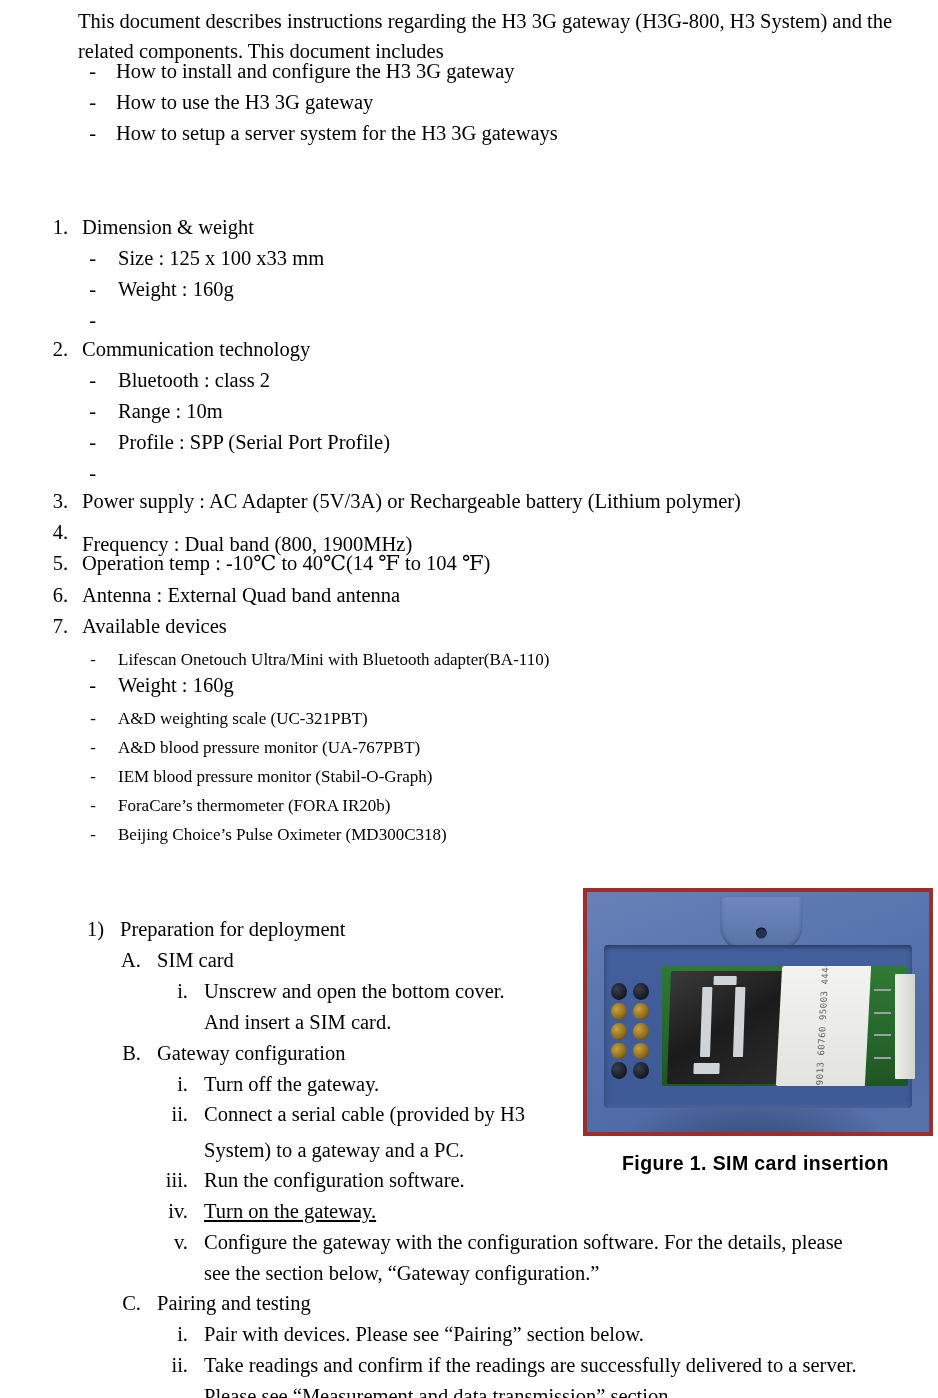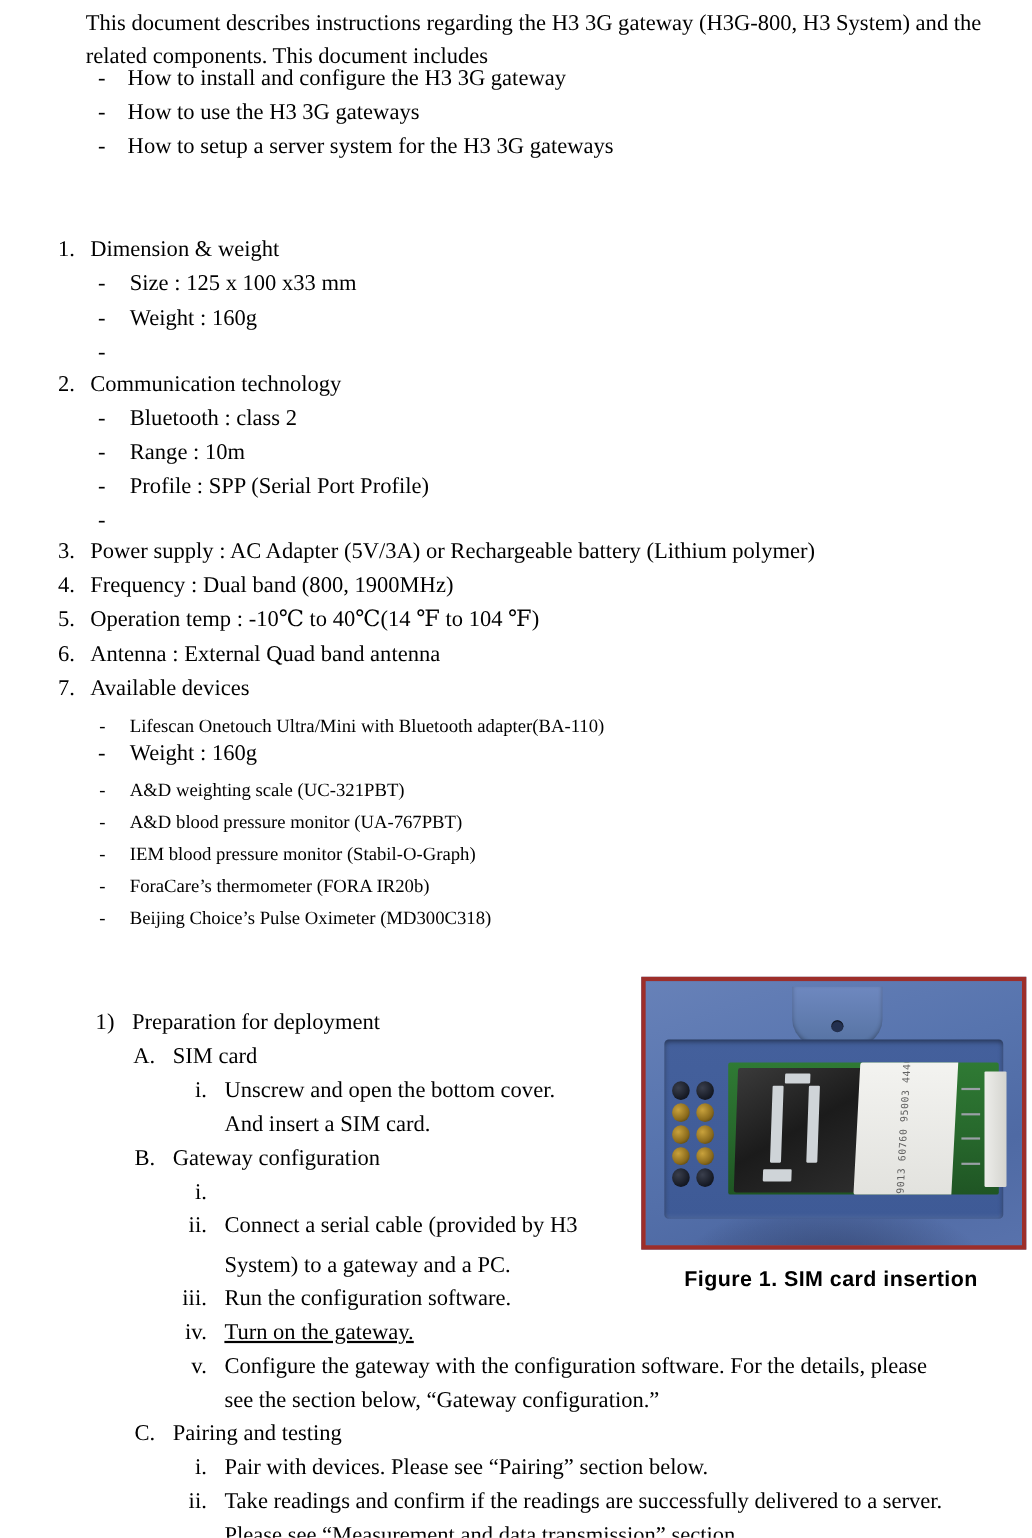--- a/index.html
+++ b/index.html
@@ -208,21 +208,21 @@
 <div class="page">
 
   <div class="para" style="left:78px; top:6px; width:850px;">This document describes instructions regarding the H3 3G gateway (H3G-800, H3 System) and the related components. This document includes</div>
 
   <div class="row" style="left:82px; top:56px; width:840px;">
     <span class="marker" style="left:0; width:14px;">-</span>
     <span class="body" style="margin-left:34px;">How to install and configure the H3 3G gateway</span>
   </div>
   <div class="row" style="left:82px; top:87px; width:840px;">
     <span class="marker" style="left:0; width:14px;">-</span>
-    <span class="body" style="margin-left:34px;">How to use the H3 3G gateways</span>
+    <span class="body" style="margin-left:34px;">How to use the H3 3G gateway</span>
   </div>
   <div class="row" style="left:82px; top:118px; width:840px;">
     <span class="marker" style="left:0; width:14px;">-</span>
     <span class="body" style="margin-left:34px;">How to setup a server system for the H3 3G gateways</span>
   </div>
 
 
   <div class="row" style="left:42px; top:212px; width:880px;">
     <span class="marker" style="left:0; width:26px;">1.</span>
     <span class="body" style="margin-left:40px;">Dimension &amp; weight</span>
@@ -260,21 +260,21 @@
     <span class="marker" style="left:0; width:14px;">-</span>
     <span class="body" style="margin-left:36px;"></span>
   </div>
 
   <div class="row" style="left:42px; top:486px; width:890px;">
     <span class="marker" style="left:0; width:26px;">3.</span>
     <span class="body" style="margin-left:40px;">Power supply : AC Adapter (5V/3A) or Rechargeable battery (Lithium polymer)</span>
   </div>
   <div class="row" style="left:42px; top:517px; width:890px;">
     <span class="marker" style="left:0; width:26px;">4.</span>
-    <span class="body" style="margin-left:40px;">Frequency : Dual band (800, 1900MHz)</span>
+    <span class="body" style="margin-left:40px;margin-top:12px;">Frequency : Dual band (800, 1900MHz)</span>
   </div>
   <div class="row" style="left:42px; top:548px; width:890px;">
     <span class="marker" style="left:0; width:26px;">5.</span>
     <span class="body" style="margin-left:40px;">Operation temp : -10℃  to 40℃(14  ℉  to 104  ℉)</span>
   </div>
   <div class="row" style="left:42px; top:580px; width:890px;">
     <span class="marker" style="left:0; width:26px;">6.</span>
     <span class="body" style="margin-left:40px;">Antenna : External Quad band antenna</span>
   </div>
   <div class="row" style="left:42px; top:611px; width:890px;">
@@ -368,20 +368,21 @@
   <div class="row" style="left:152px; top:1007px; width:430px;">
     <span class="marker" style="left:0; width:36px;"></span>
     <span class="body" style="margin-left:52px;">And insert a SIM card.</span>
   </div>
   <div class="row" style="left:115px; top:1038px; width:460px;">
     <span class="marker" style="left:0; width:26px;">B.</span>
     <span class="body" style="margin-left:42px;">Gateway configuration</span>
   </div>
   <div class="row" style="left:152px; top:1069px; width:430px;">
     <span class="marker" style="left:0; width:36px;">i.</span>
+    <span class="body" style="margin-left:52px;">Turn off the gateway.</span>
   </div>
   <div class="row" style="left:152px; top:1099px; width:430px;">
     <span class="marker" style="left:0; width:36px;">ii.</span>
     <span class="body" style="margin-left:52px;">Connect a serial cable (provided by H3</span>
   </div>
   <div class="row" style="left:142px; top:1165px; width:790px;">
     <span class="marker" style="left:0; width:46px;">iii.</span>
     <span class="body" style="margin-left:62px;">Run the configuration software.</span>
   </div>
   <div class="row" style="left:152px; top:1135px; width:430px;">

